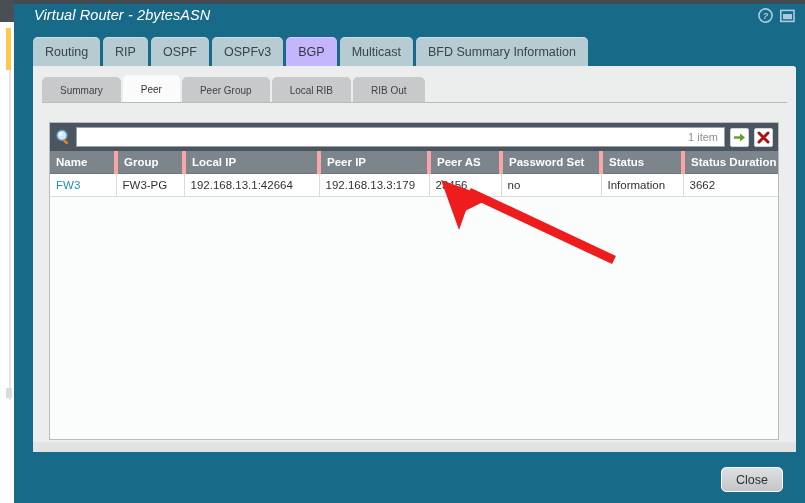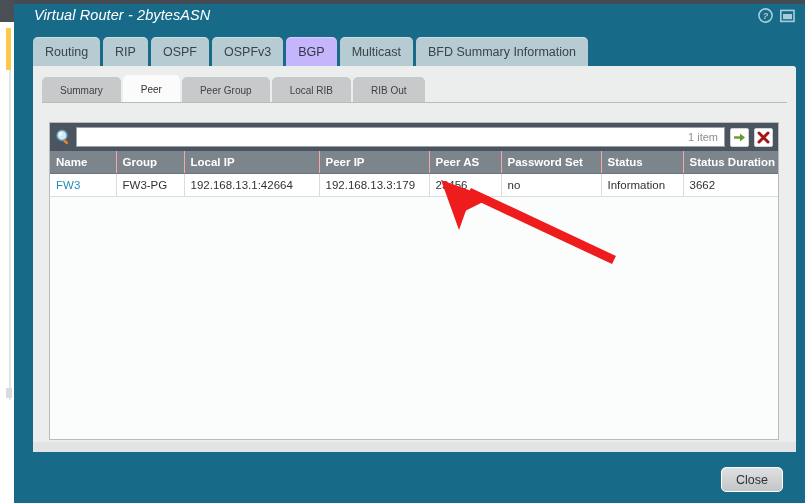--- a/index.html
+++ b/index.html
@@ -111,21 +111,21 @@
 
   
   table.grid {
     position:absolute; left:0; top:28px; width:728px;
     border-collapse:collapse; table-layout:fixed;
   }
   table.grid th {
     background:#7c858c; color:#ffffff;
     font-size:11.5px; font-weight:bold; text-align:left;
     padding:5px 6px; height:21px;
-    border-right:1px solid #fca5a5;
+    border-right:4px solid #fca5a5;
     border-bottom:1px solid #6d767d;
     white-space:nowrap; overflow:hidden;
   }
   table.grid th:last-child { border-right:0; }
   table.grid td {
     background:#ffffff; color:#2e3234;
     font-size:11.5px; text-align:left;
     padding:5px 6px; height:21px;
     border-right:1px solid #dadde0;
     border-bottom:1px solid #dadde0;

